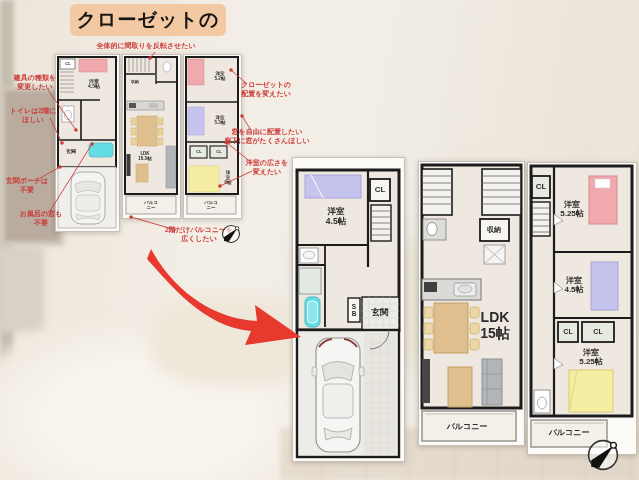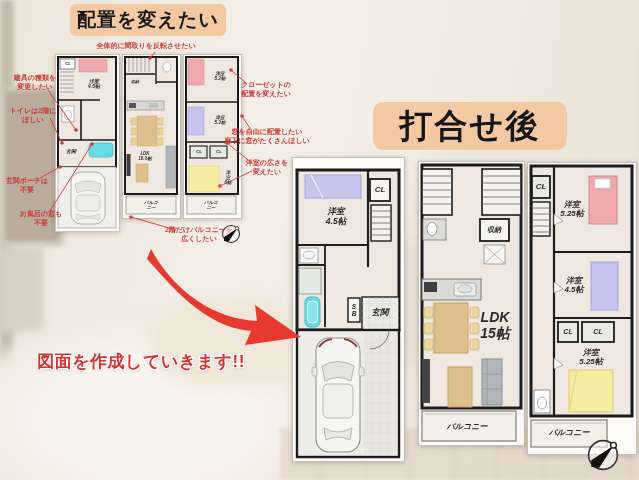--- a/index.html
+++ b/index.html
@@ -16,21 +16,21 @@
   .bg-plant{left:410px;top:140px;width:110px;height:220px;background:radial-gradient(#c0c2ab,transparent 70%);opacity:.4;filter:blur(9px);}
   .bg-curtain{left:596px;top:0;width:43px;height:320px;background:#ece5da;filter:blur(3px);}
   .bg-floor{left:280px;top:428px;width:359px;height:52px;background:repeating-linear-gradient(90deg,#ddd1c0 0 40px,#d5c8b6 40px 44px);opacity:.55;filter:blur(2px);}
   .bg-shadow{left:300px;top:240px;width:220px;height:130px;background:#e2dacb;opacity:.5;filter:blur(12px);}
 
   .badge{position:absolute;display:flex;align-items:center;justify-content:center;
          background:#f2c9a2;color:#161616;font-weight:700;z-index:6;}
   .badge-before{left:70px;top:4px;width:156px;height:32px;border-radius:6px;font-size:19px;letter-spacing:1px;}
   .badge-after{left:373px;top:102px;width:194px;height:48px;border-radius:10px;font-size:33px;letter-spacing:2px;}
 
-  .plan{position:absolute;z-index:2;box-shadow:0 1px 5px rgba(60,45,30,.25);background:#fcfbf8;font-style:italic;}
+  .plan{position:absolute;z-index:2;box-shadow:0 1px 5px rgba(60,45,30,.25);background:#fcfbf8;}
   .plan svg{position:absolute;left:0;top:0;}
   .lbl{position:absolute;color:#2b2b2b;font-weight:700;text-align:center;white-space:pre-line;
        line-height:1.12;transform:translate(-50%,-50%);z-index:3;}
   .t4 {font-size:8px;transform:translate(-50%,-50%) scale(.5);}
   .t45{font-size:9px;transform:translate(-50%,-50%) scale(.5);}
   .t5 {font-size:10px;transform:translate(-50%,-50%) scale(.5);}
   .t6 {font-size:6.5px;}
   .t7 {font-size:7px;}
   .t8 {font-size:8px;}
   .t85{font-size:8.5px;}
@@ -53,22 +53,21 @@
   <div class="bg bg-window"></div>
   <div class="bg bg-frame1"></div>
   <div class="bg bg-frame2"></div>
   <div class="bg bg-plant"></div>
   <div class="bg bg-curtain"></div>
   <div class="bg bg-shadow"></div>
   <div class="bg bg-sofa"></div>
   <div class="bg bg-cushion"></div>
   <div class="bg bg-floor"></div>
 
-  <div class="badge badge-before">配置を変えたい</div>
-  <div class="badge badge-after">打合せ後</div>
+  <div class="badge badge-before">クローゼットの</div>
 
   <div class="anno" style="left:146px;top:46px;">全体的に間取りを反転させたい</div>
   <div class="anno" style="left:35px;top:82px;">建具の種類を
 変更したい</div>
   <div class="anno" style="left:33px;top:115px;">トイレは2階に
 ほしい</div>
   <div class="anno" style="left:27px;top:185px;">玄関ポーチは
 不要</div>
   <div class="anno" style="left:41px;top:218px;">お風呂の窓も
 不要</div>
@@ -341,16 +340,15 @@
     <div class="lbl t8" style="left:47px;top:124px;">洋室
 4.5帖</div>
     <div class="lbl t7" style="left:41px;top:170px;">CL</div>
     <div class="lbl t7" style="left:71px;top:170px;">CL</div>
     <div class="lbl t8" style="left:64px;top:196px;">洋室
 5.25帖</div>
     <div class="lbl t8" style="left:42px;top:271px;">バルコニー</div>
   </div>
 
   <div class="caption">
-    <div>図面を作成していきます!!</div>
   </div>
 
 </div>
 
 </body></html>

